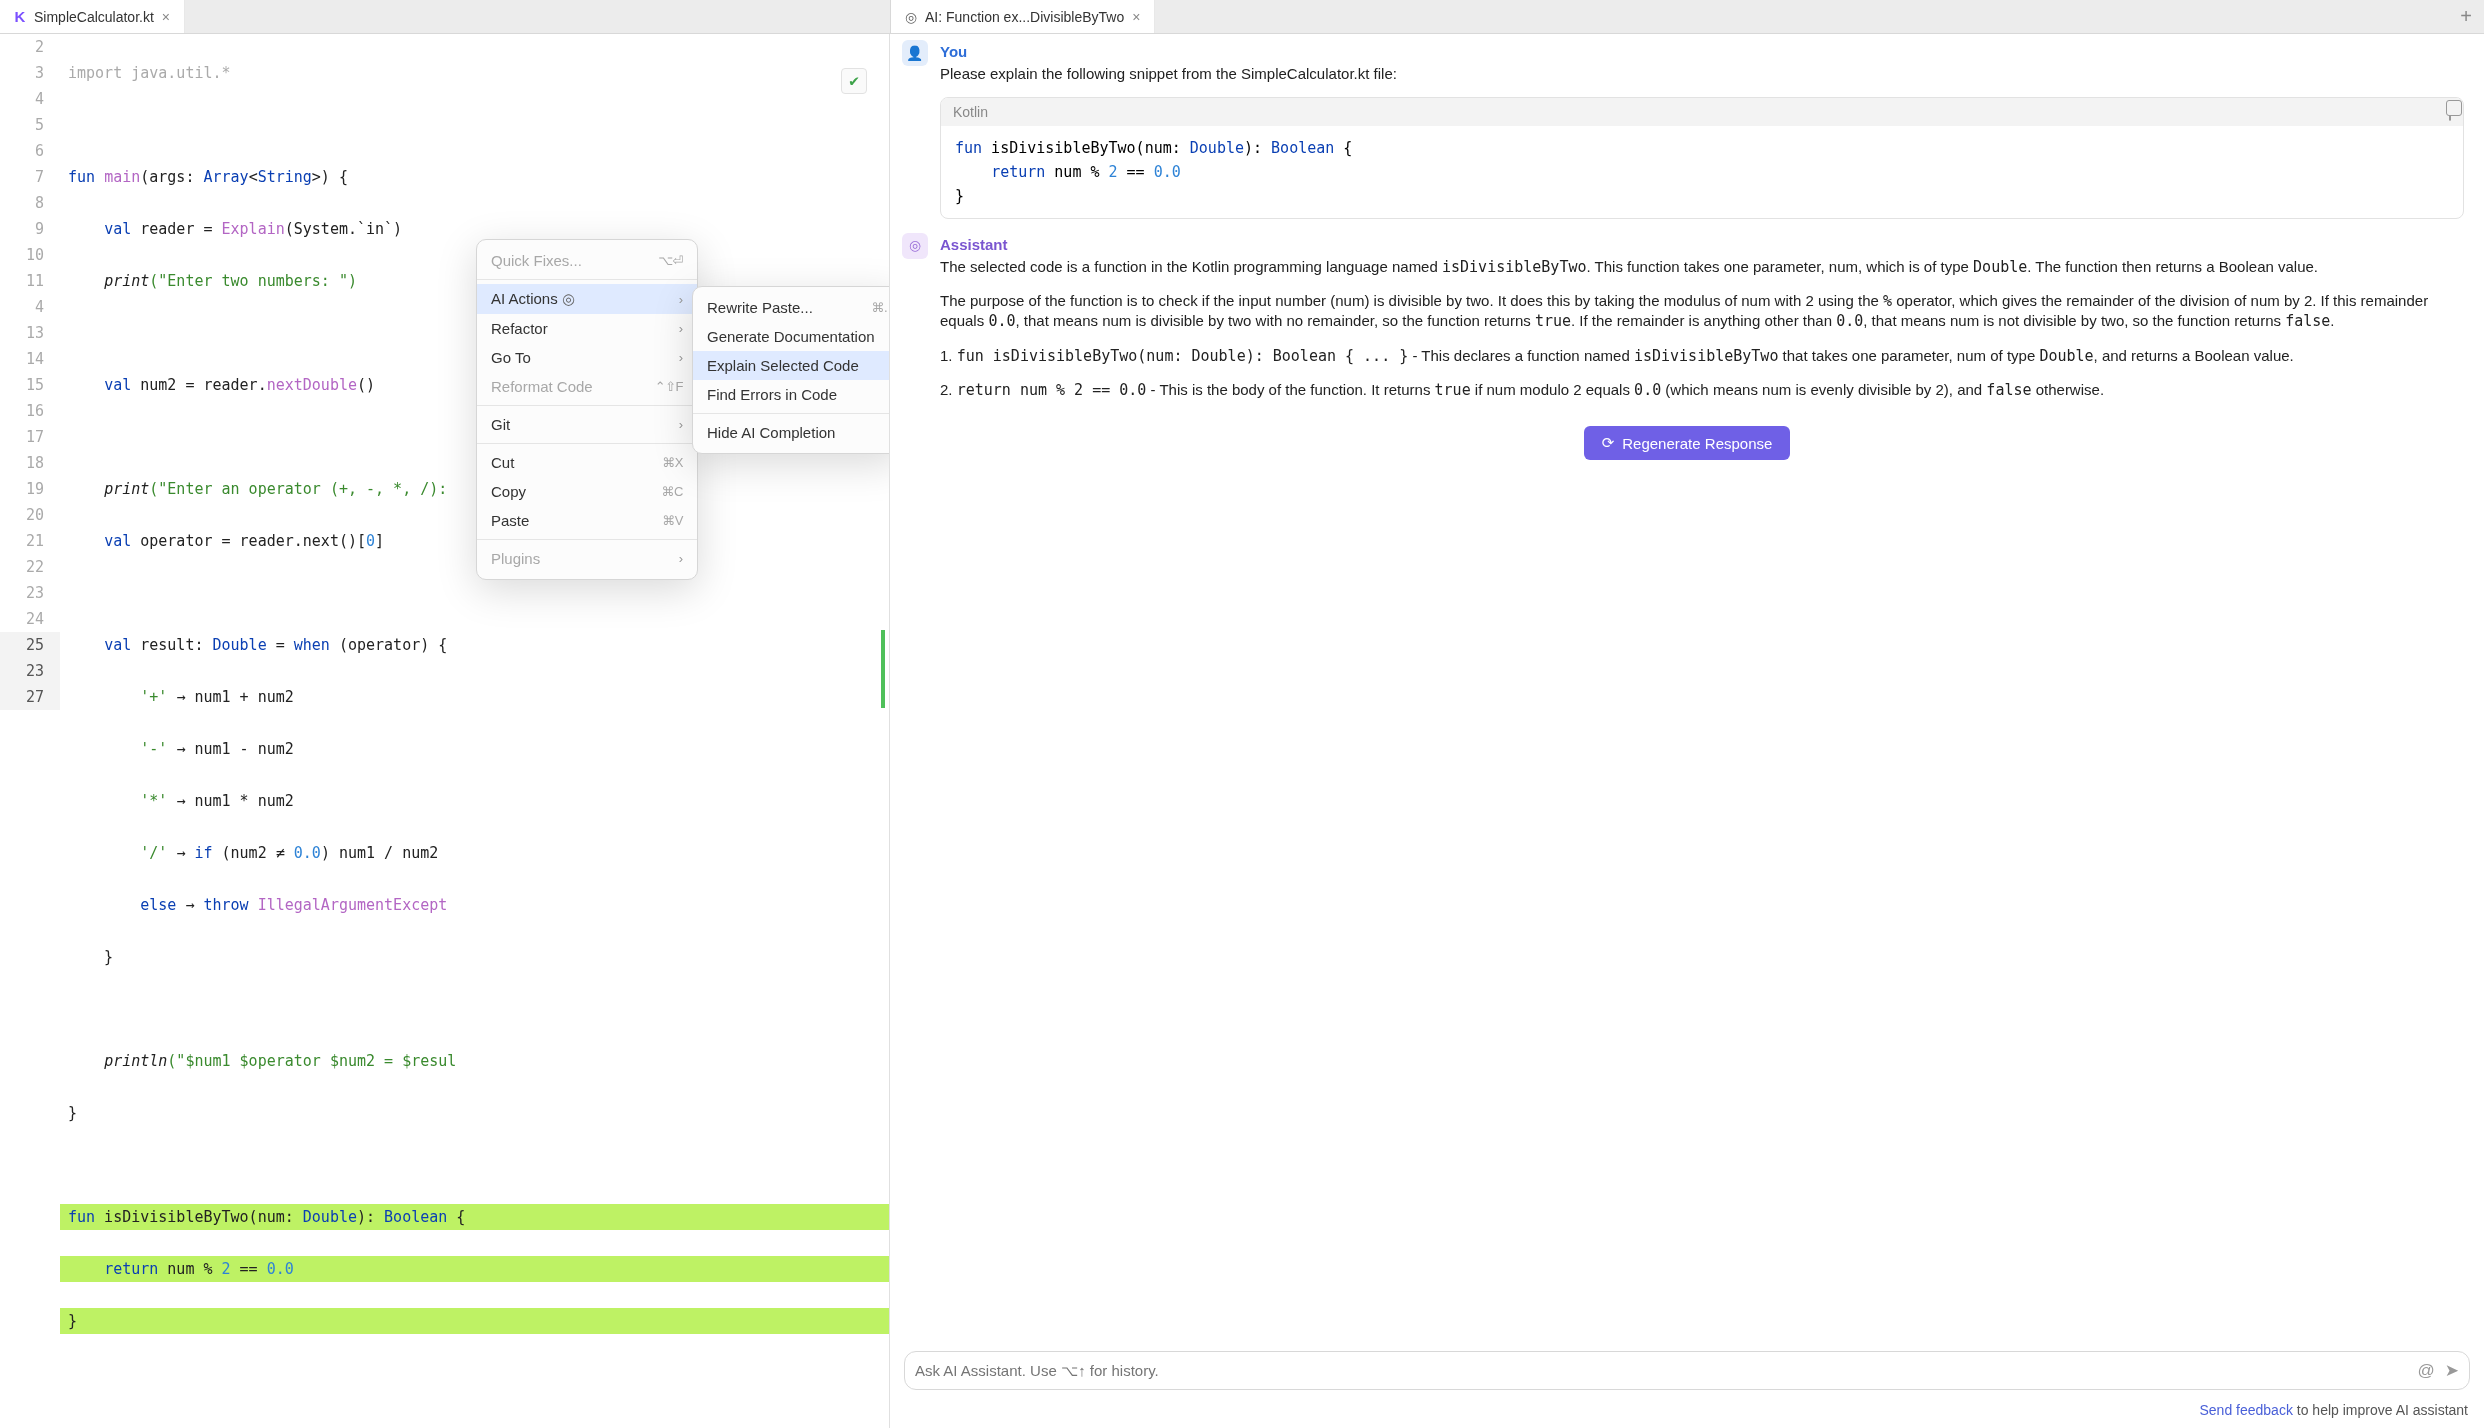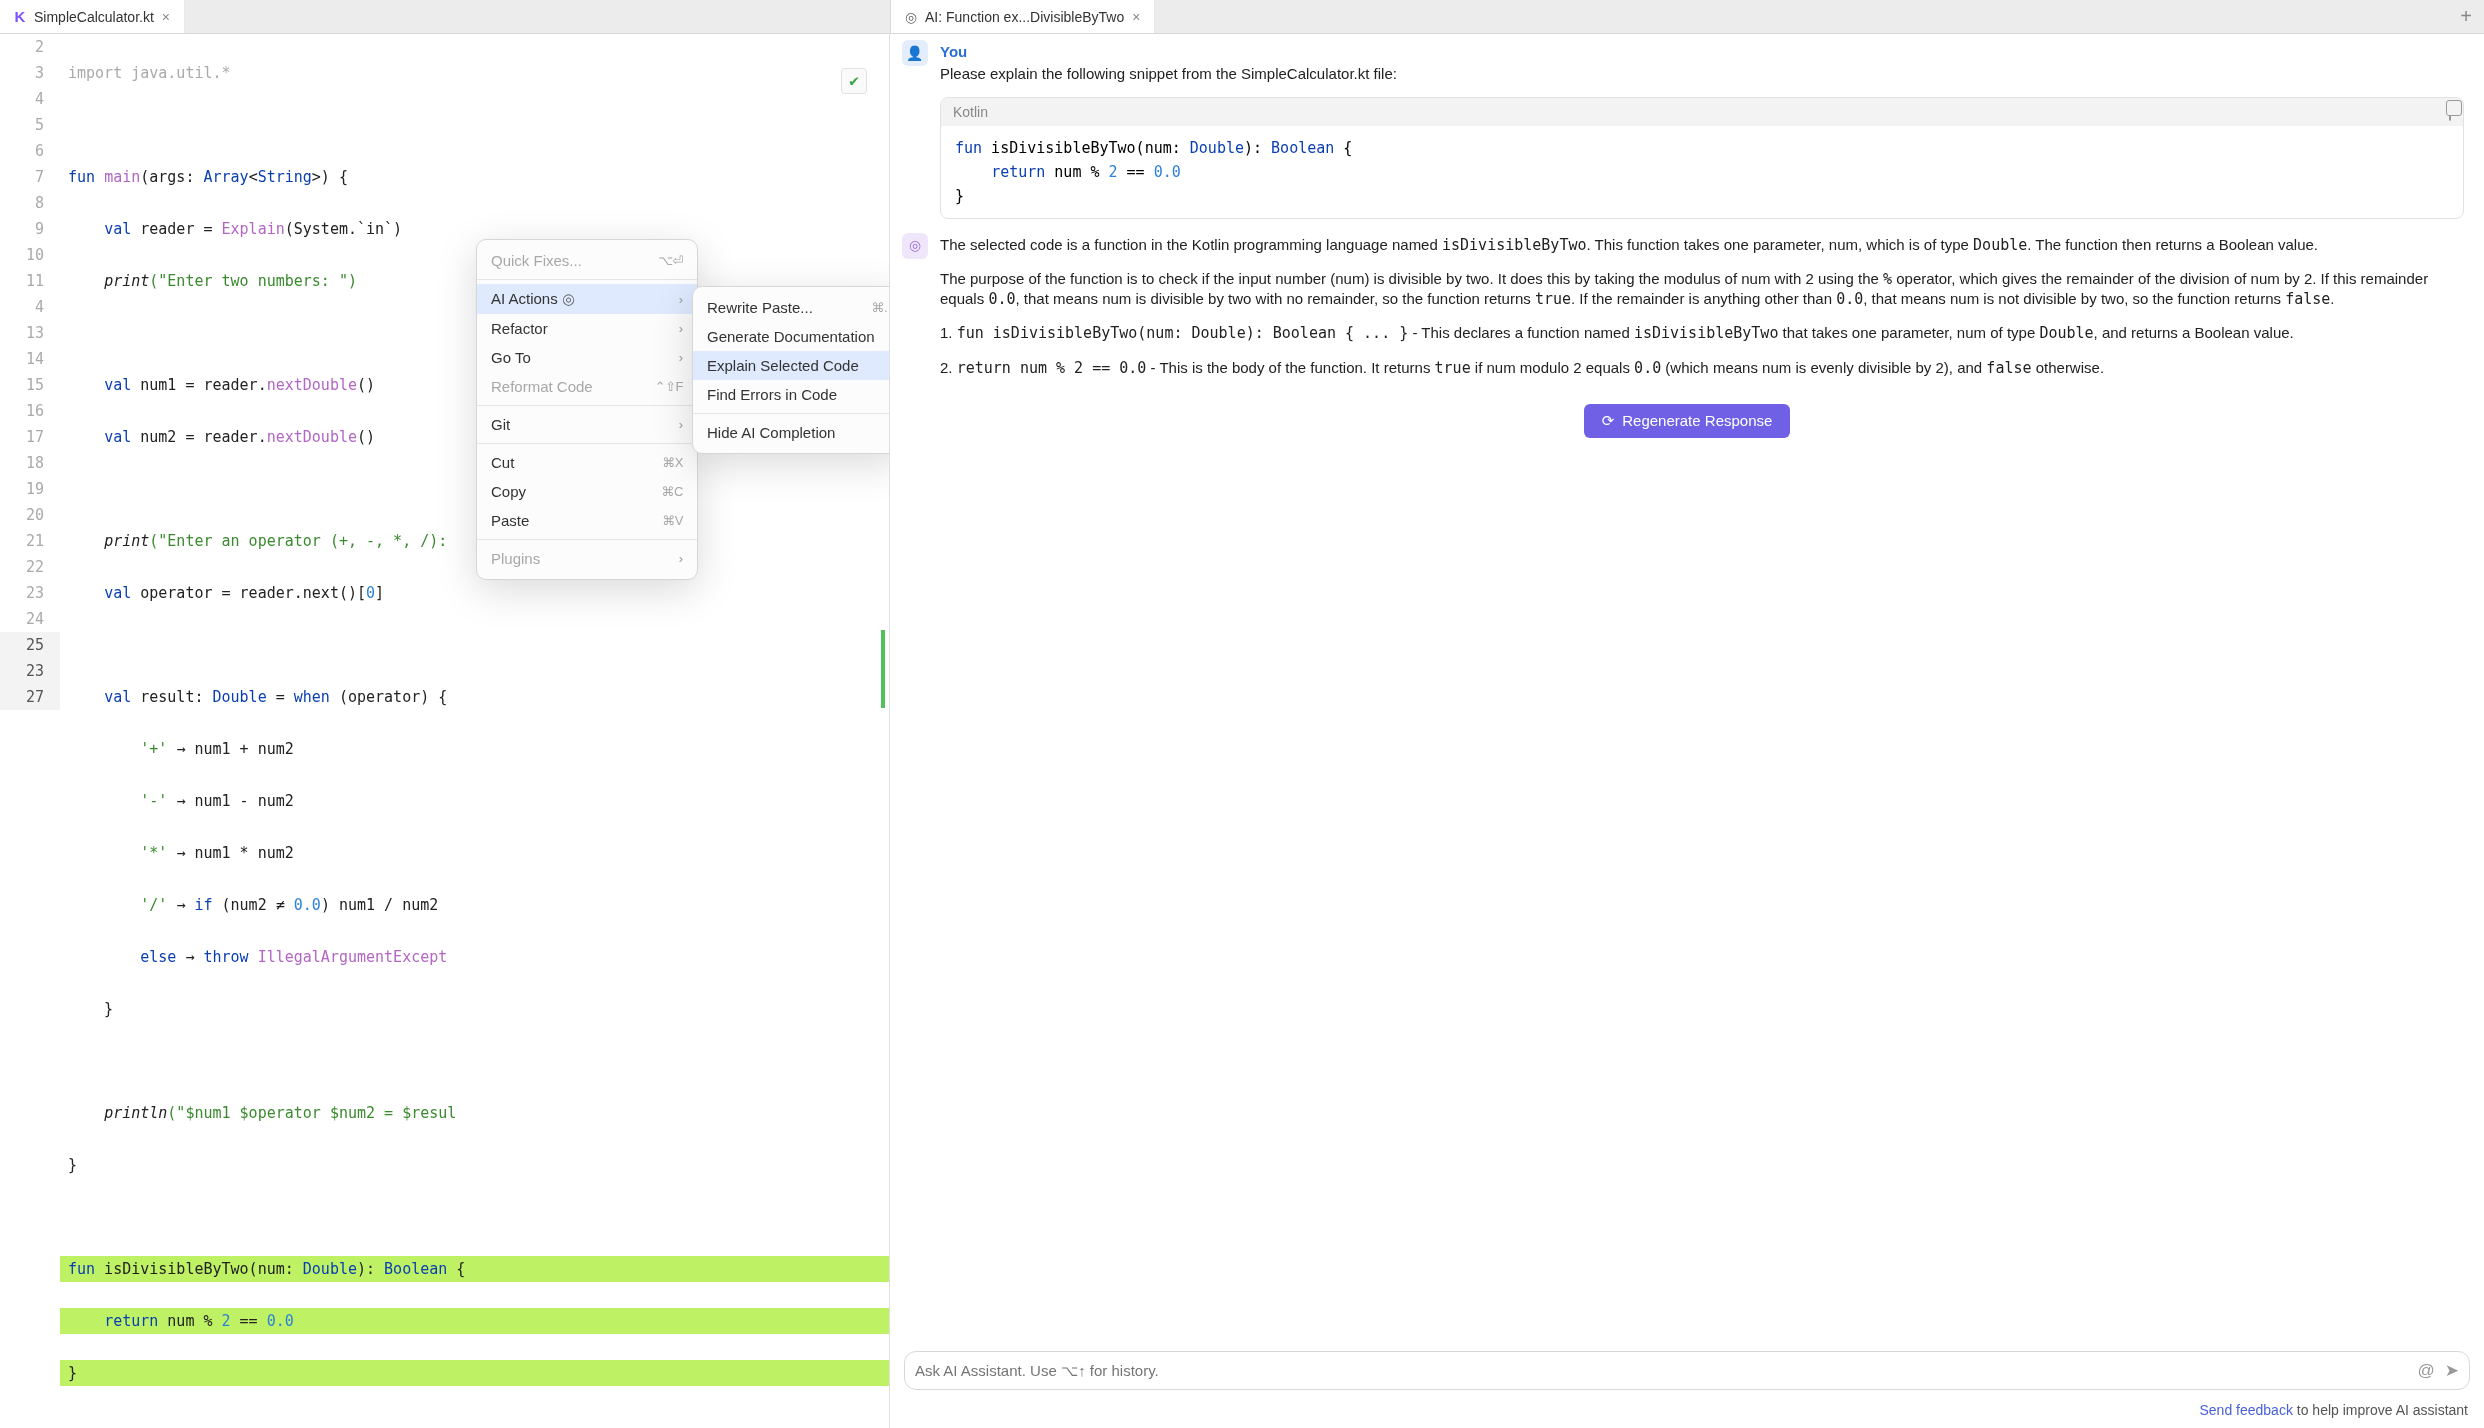--- a/index.html
+++ b/index.html
@@ -251,21 +251,20 @@
       <div class="ln sel">27</div>
     </div>
 
     <div class="code">
 <div class="code-line" style="color:#aaa;"><span>import java.util.*</span></div>
 <div class="code-line"></div>
 <div class="code-line"><span class="kw">fun</span> <span class="fn">main</span><span>(args: </span><span class="type">Array</span>&lt;<span class="type">String</span><span>&gt;) {</span></div>
 <div class="code-line">    <span class="kw">val</span><span> reader = </span><span class="fn">Explain</span><span>(System.`in`)</span></div>
 <div class="code-line">    <span class="ital">print</span><span class="str">("Enter two numbers: ")</span></div>
 <div class="code-line"></div>
-<div class="code-line">    <span class="kw">val</span><span> num1 = reader.</span><span class="fn">nextDouble</span><span>()</span></div>
 <div class="code-line">    <span class="kw">val</span><span> num2 = reader.</span><span class="fn">nextDouble</span><span>()</span></div>
 <div class="code-line"></div>
 <div class="code-line">    <span class="ital">print</span><span class="str">("Enter an operator (+, -, *, /):</span></div>
 <div class="code-line">    <span class="kw">val</span><span> operator = reader.next()[</span><span class="num">0</span><span>]</span></div>
 <div class="code-line"></div>
 <div class="code-line">    <span class="kw">val</span><span> result: </span><span class="type">Double</span><span> = </span><span class="kw">when</span><span> (operator) {</span></div>
 <div class="code-line">        <span class="str">'+'</span> <span>→</span> <span>num1 + num2</span></div>
 <div class="code-line">        <span class="str">'-'</span> <span>→</span> <span>num1 - num2</span></div>
 <div class="code-line">        <span class="str">'*'</span> <span>→</span> <span>num1 * num2</span></div>
 <div class="code-line">        <span class="str">'/'</span> <span>→</span> <span class="kw">if</span><span> (num2 </span><span>≠</span><span class="num"> 0.0</span><span>) num1 / num2</span></div>
@@ -368,20 +367,21 @@
           <span>Kotlin</span>
           <span><span class="copy-icon"></span></span>
         </div>
         <div class="body"><span class="kw">fun</span><span> isDivisibleByTwo(num: </span><span class="type">Double</span><span>): </span><span class="type">Boolean</span><span> {</span>
     <span class="kw">return</span><span> num % </span><span class="num">2</span><span> == </span><span class="num">0.0</span>
 }</div>
       </div>
 
       <div class="msg assistant-text">
         <div class="avatar assistant">◎</div>
+        <div class="sender assistant">Assistant</div>
 
         <p><span>The selected code is a function in the Kotlin programming language named </span><span class="mono">isDivisibleByTwo</span><span>. This function takes one parameter, num, which is of type </span><span class="mono">Double</span><span>. The function then returns a Boolean value.</span></p>
 
         <p><span>The purpose of the function is to check if the input number (num) is divisible by two. It does this by taking the modulus of num with 2 using the </span><span class="mono">%</span><span> operator, which gives the remainder of the division of num by 2. If this remainder equals </span><span class="mono">0.0</span><span>, that means num is divisible by two with no remainder, so the function returns </span><span class="mono">true</span><span>. If the remainder is anything other than </span><span class="mono">0.0</span><span>, that means num is not divisible by two, so the function returns </span><span class="mono">false</span><span>.</span></p>
 
 
         <p><span>1. </span><span class="mono">fun isDivisibleByTwo(num: Double): Boolean { ... }</span><span> - This declares a function named </span><span class="mono">isDivisibleByTwo</span><span> that takes one parameter, num of type </span><span class="mono">Double</span><span>, and returns a Boolean value.</span></p>
 
         <p><span>2. </span><span class="mono">return num % 2 == 0.0</span><span> - This is the body of the function. It returns </span><span class="mono">true</span><span> if num modulo 2 equals </span><span class="mono">0.0</span><span> (which means num is evenly divisible by 2), and </span><span class="mono">false</span><span> otherwise.</span></p>
       </div>

